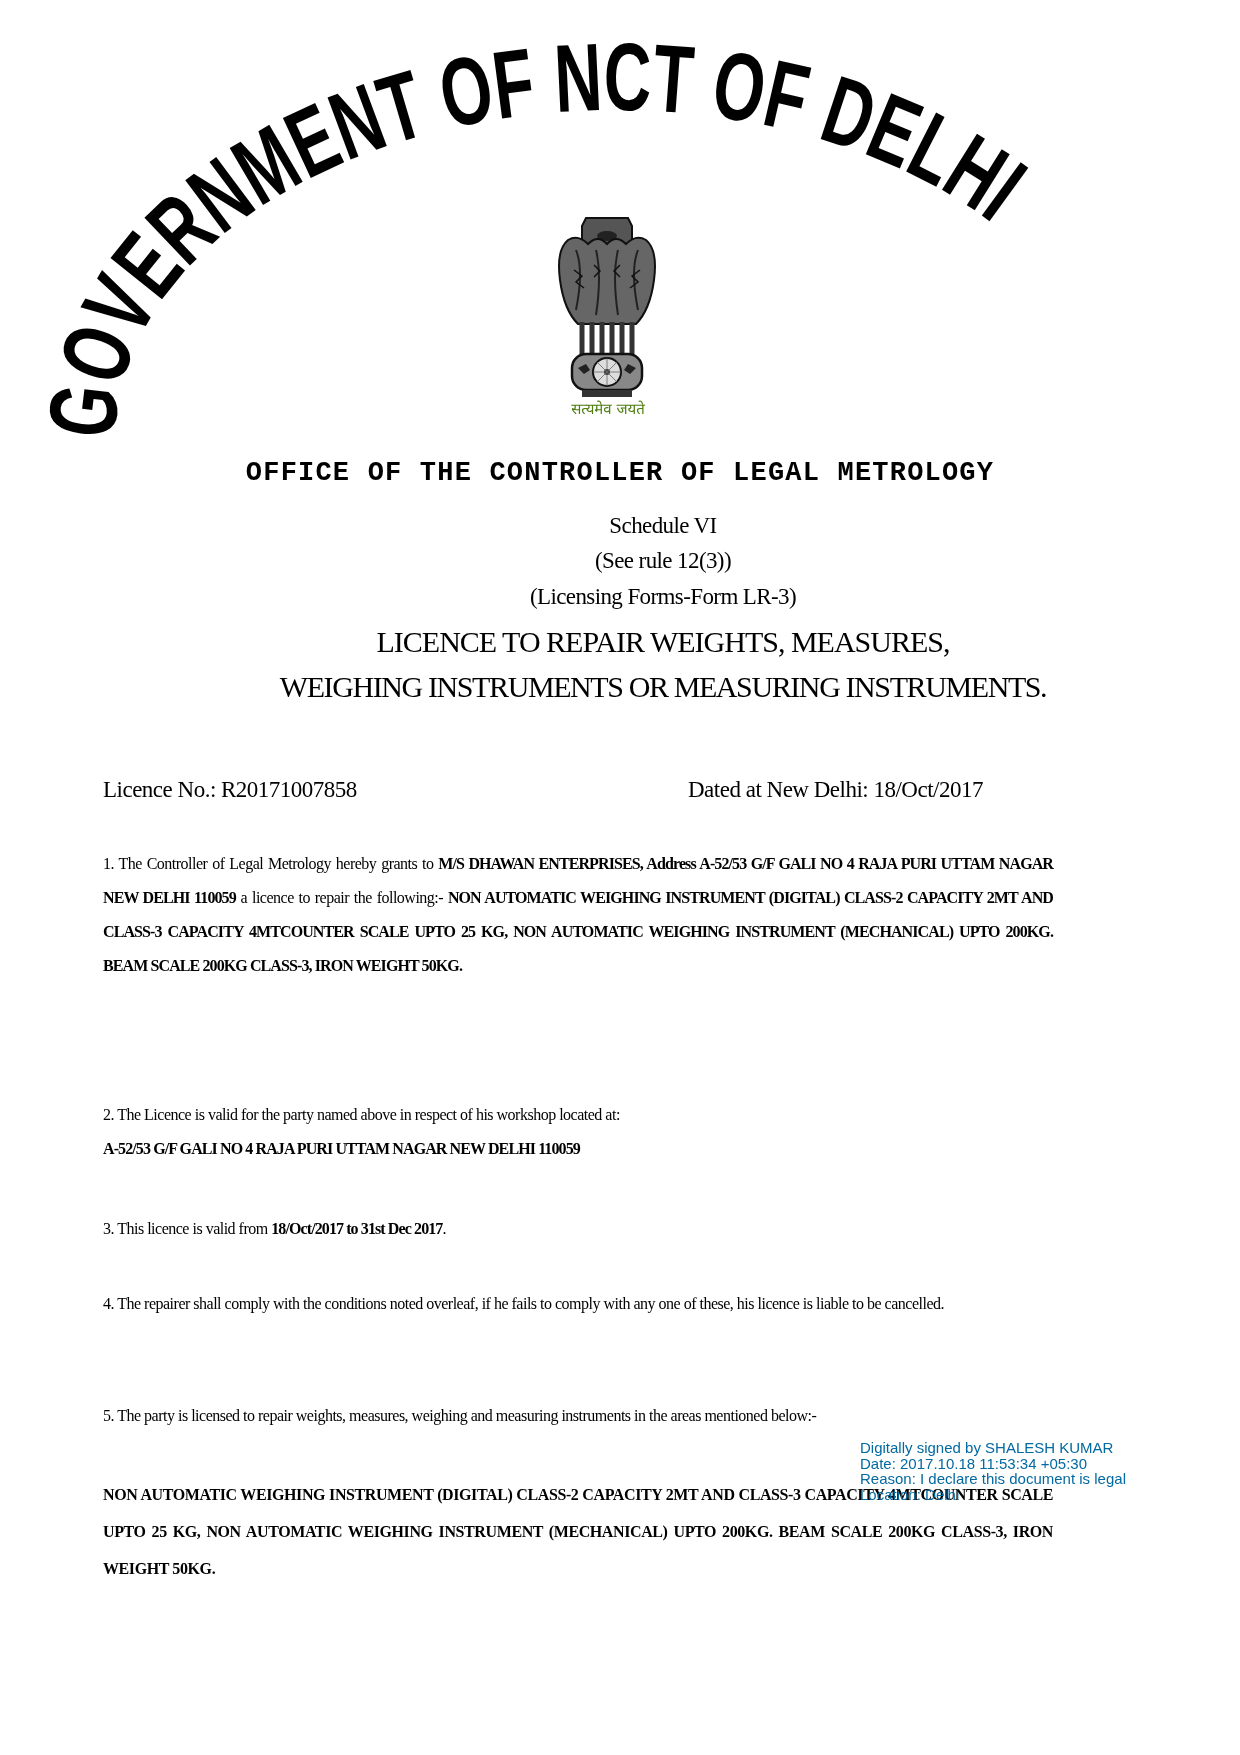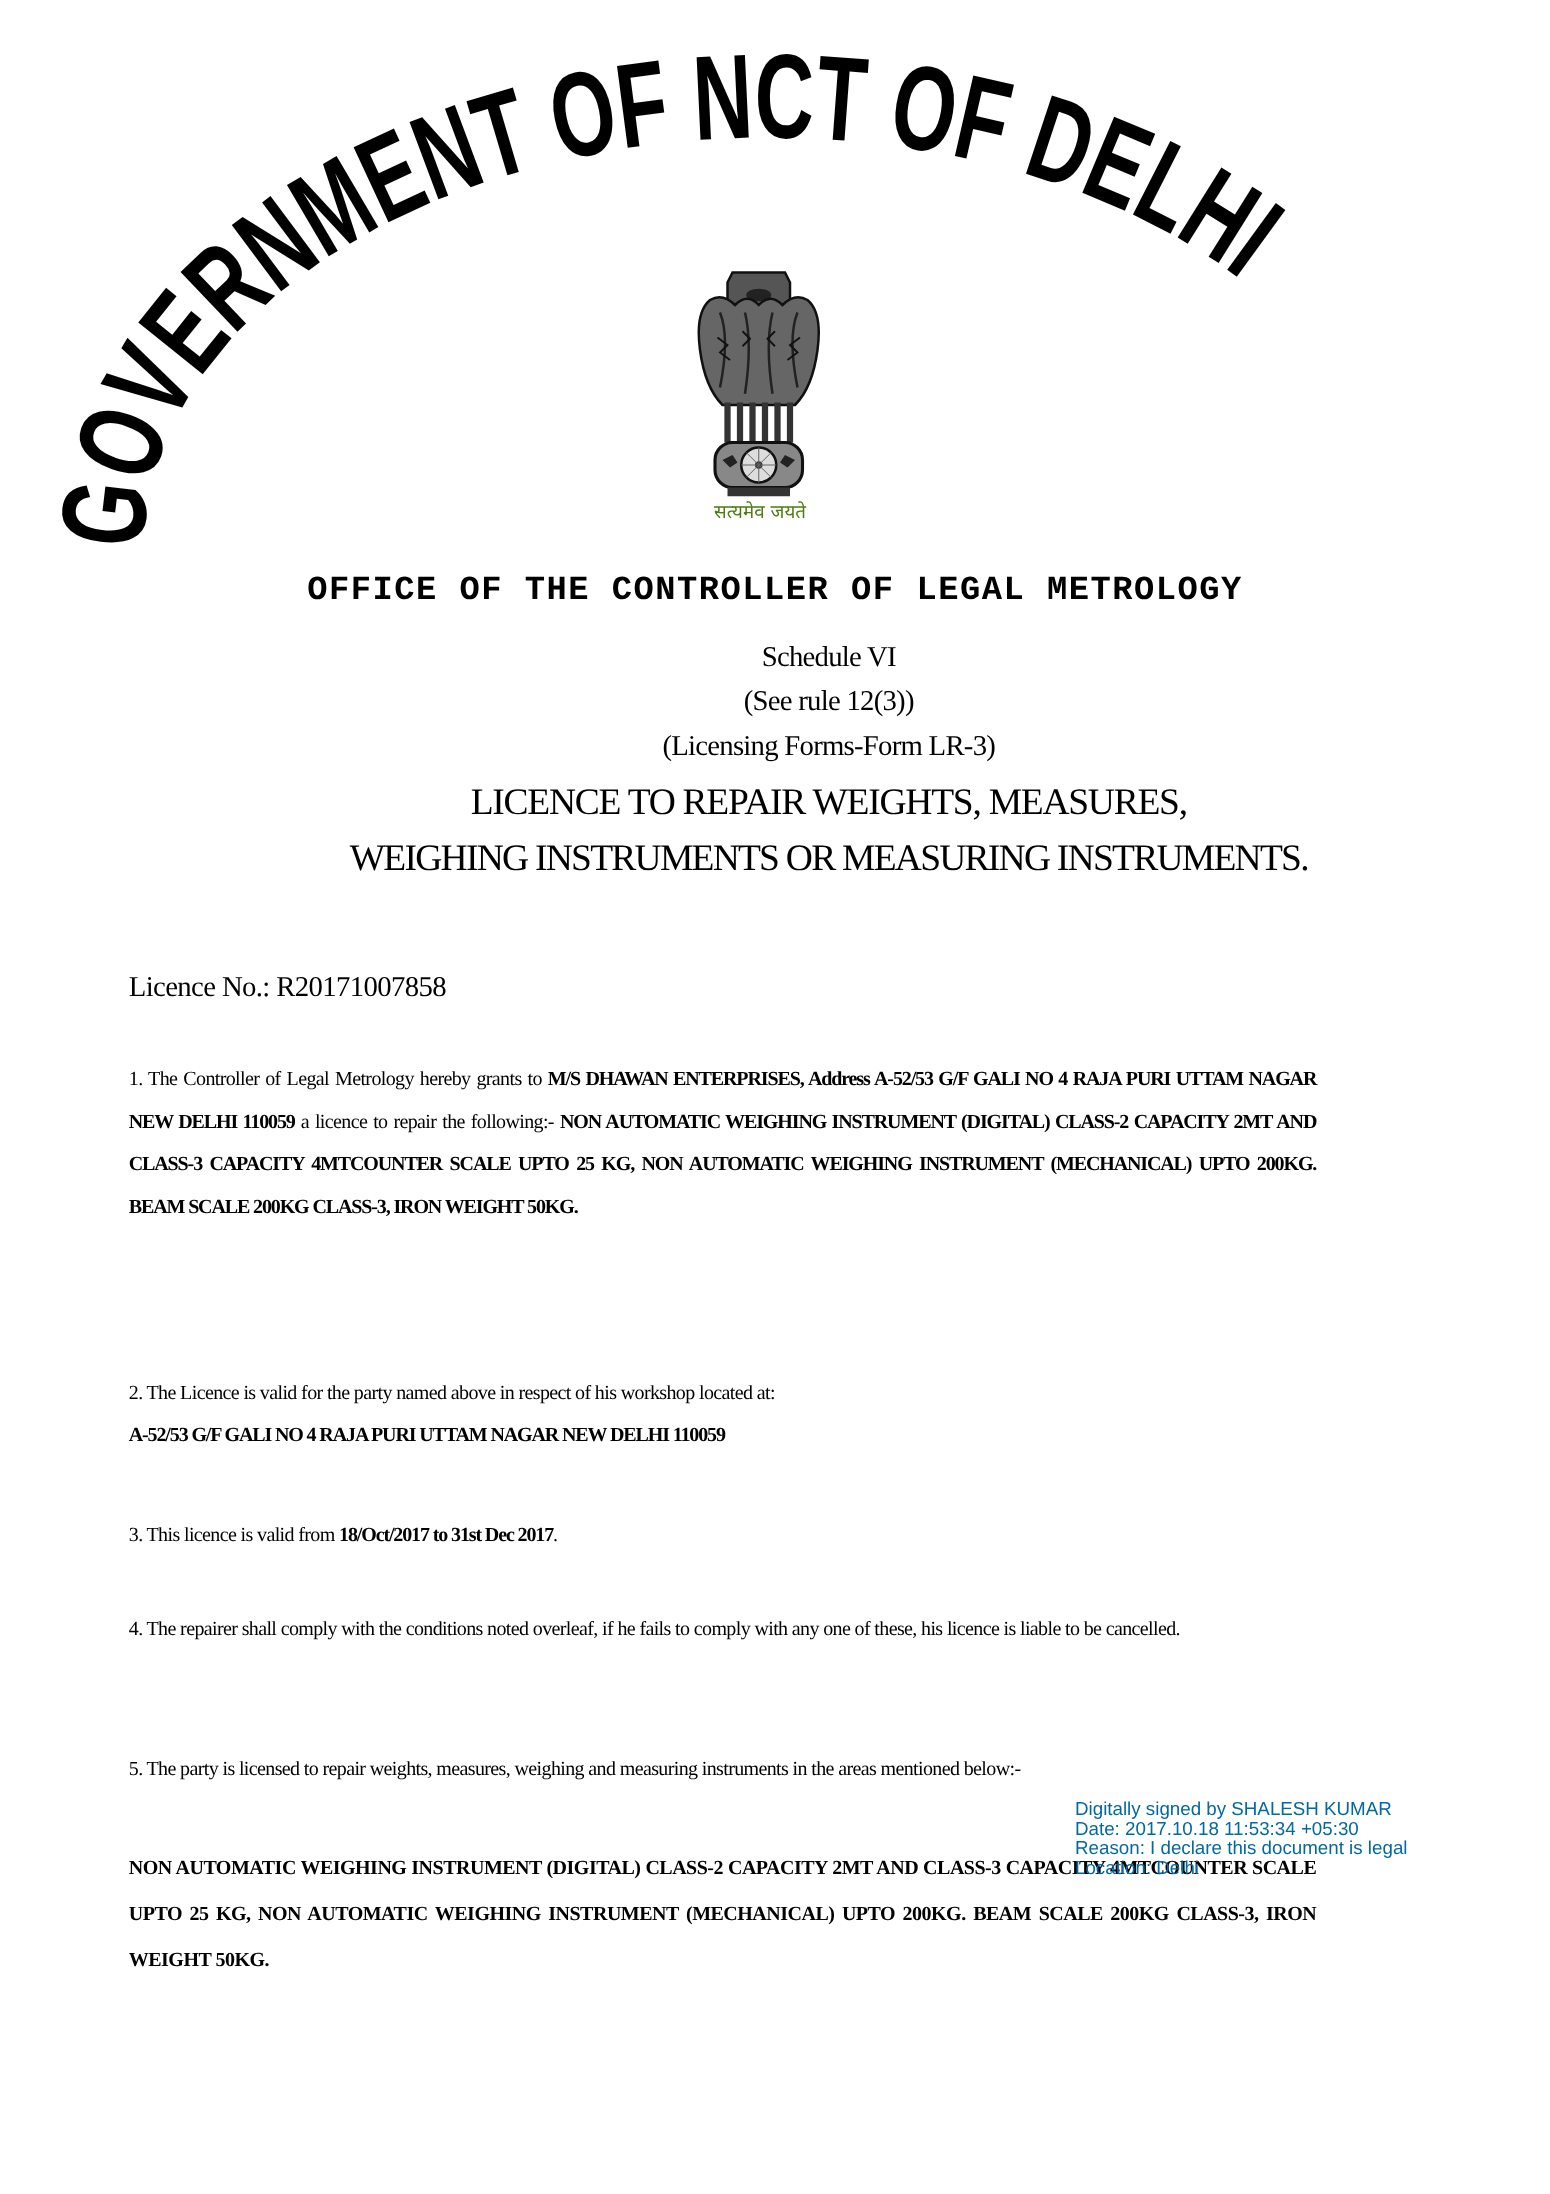--- a/index.html
+++ b/index.html
@@ -158,20 +158,24 @@
   <div class="office">OFFICE OF THE CONTROLLER OF LEGAL METROLOGY</div>
   <div class="centered sched">Schedule VI</div>
   <div class="centered seerule">(See rule 12(3))</div>
   <div class="centered lrform">(Licensing Forms-Form LR-3)</div>
   <div class="centered title2">WEIGHING INSTRUMENTS OR MEASURING INSTRUMENTS.</div>
   <div class="centered title1">LICENCE TO REPAIR WEIGHTS, MEASURES,</div>
 
   <div class="row-lic">
     <span>Licence No.:</span>
     <span>R20171007858</span>
+    <span class="right">
+      <span>Dated at New Delhi:</span>
+      <span>18/Oct/2017</span>
+    </span>
   </div>
 
   <div class="body-text p1">
     <span>1.  The Controller of Legal Metrology hereby grants to </span><span class="b">M/S DHAWAN ENTERPRISES, Address A-52/53 G/F GALI NO 4 RAJA PURI UTTAM NAGAR NEW DELHI 110059</span><span> a licence to repair the following:- </span><span class="b">NON AUTOMATIC WEIGHING INSTRUMENT (DIGITAL) CLASS-2 CAPACITY 2MT AND CLASS-3 CAPACITY 4MTCOUNTER SCALE UPTO 25 KG, NON AUTOMATIC WEIGHING INSTRUMENT (MECHANICAL) UPTO 200KG. BEAM SCALE 200KG CLASS-3, IRON WEIGHT 50KG.</span>
   </div>
 
   <div class="body-text p2">2.  The Licence is valid for the party named above in respect of his workshop located at:</div>
   <div class="body-text p2b">A-52/53 G/F GALI NO 4 RAJA PURI UTTAM NAGAR NEW DELHI 110059</div>
 
   <div class="body-text p3">

